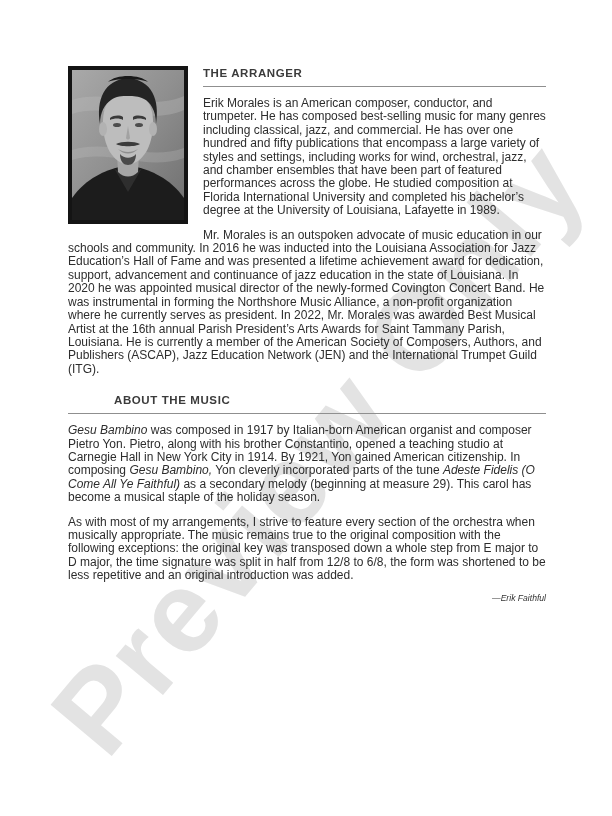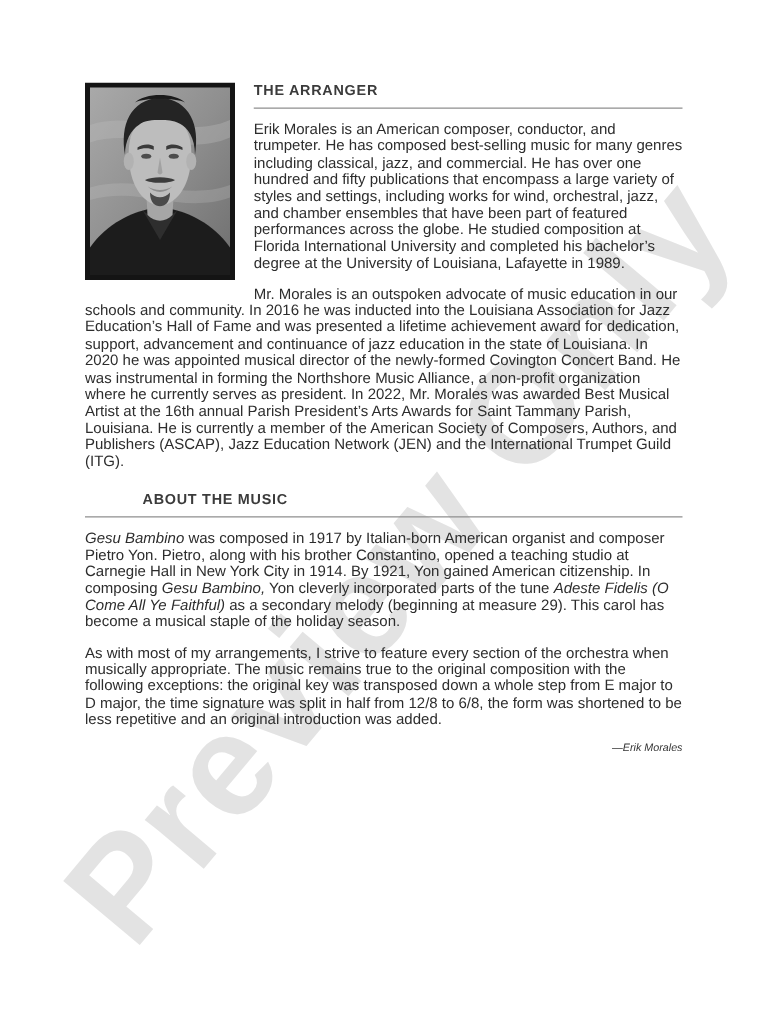--- a/index.html
+++ b/index.html
@@ -148,18 +148,18 @@
     <section class="about-section">
 
       <h2 class="section-title">ABOUT THE MUSIC</h2>
 
       <div class="title-rule"></div>
 
       <p class="body-text"><i>Gesu Bambino</i><span> was composed in 1917 by Italian-born American organist and composer Pietro Yon. Pietro, along with his brother Constantino, opened a teaching studio at Carnegie Hall in New York City in 1914. By 1921, Yon gained American citizenship. In composing </span><i>Gesu Bambino,</i><span> Yon cleverly incorporated parts of the tune </span><i>Adeste Fidelis (O Come All Ye Faithful)</i><span> as a secondary melody (beginning at measure 29). This carol has become a musical staple of the holiday season.</span></p>
 
       <p class="body-text">As with most of my arrangements, I strive to feature every section of the orchestra when musically appropriate. The music remains true to the original composition with the following exceptions: the original key was transposed down a whole step from E major to D major, the time signature was split in half from 12/8 to 6/8, the form was shortened to be less repetitive and an original introduction was added.</p>
 
-      <p class="signature">—Erik Morales</p>
+      <p class="signature">—Erik Faithful</p>
 
     </section>
 
   </div>
 </div>
 
 </body></html>

